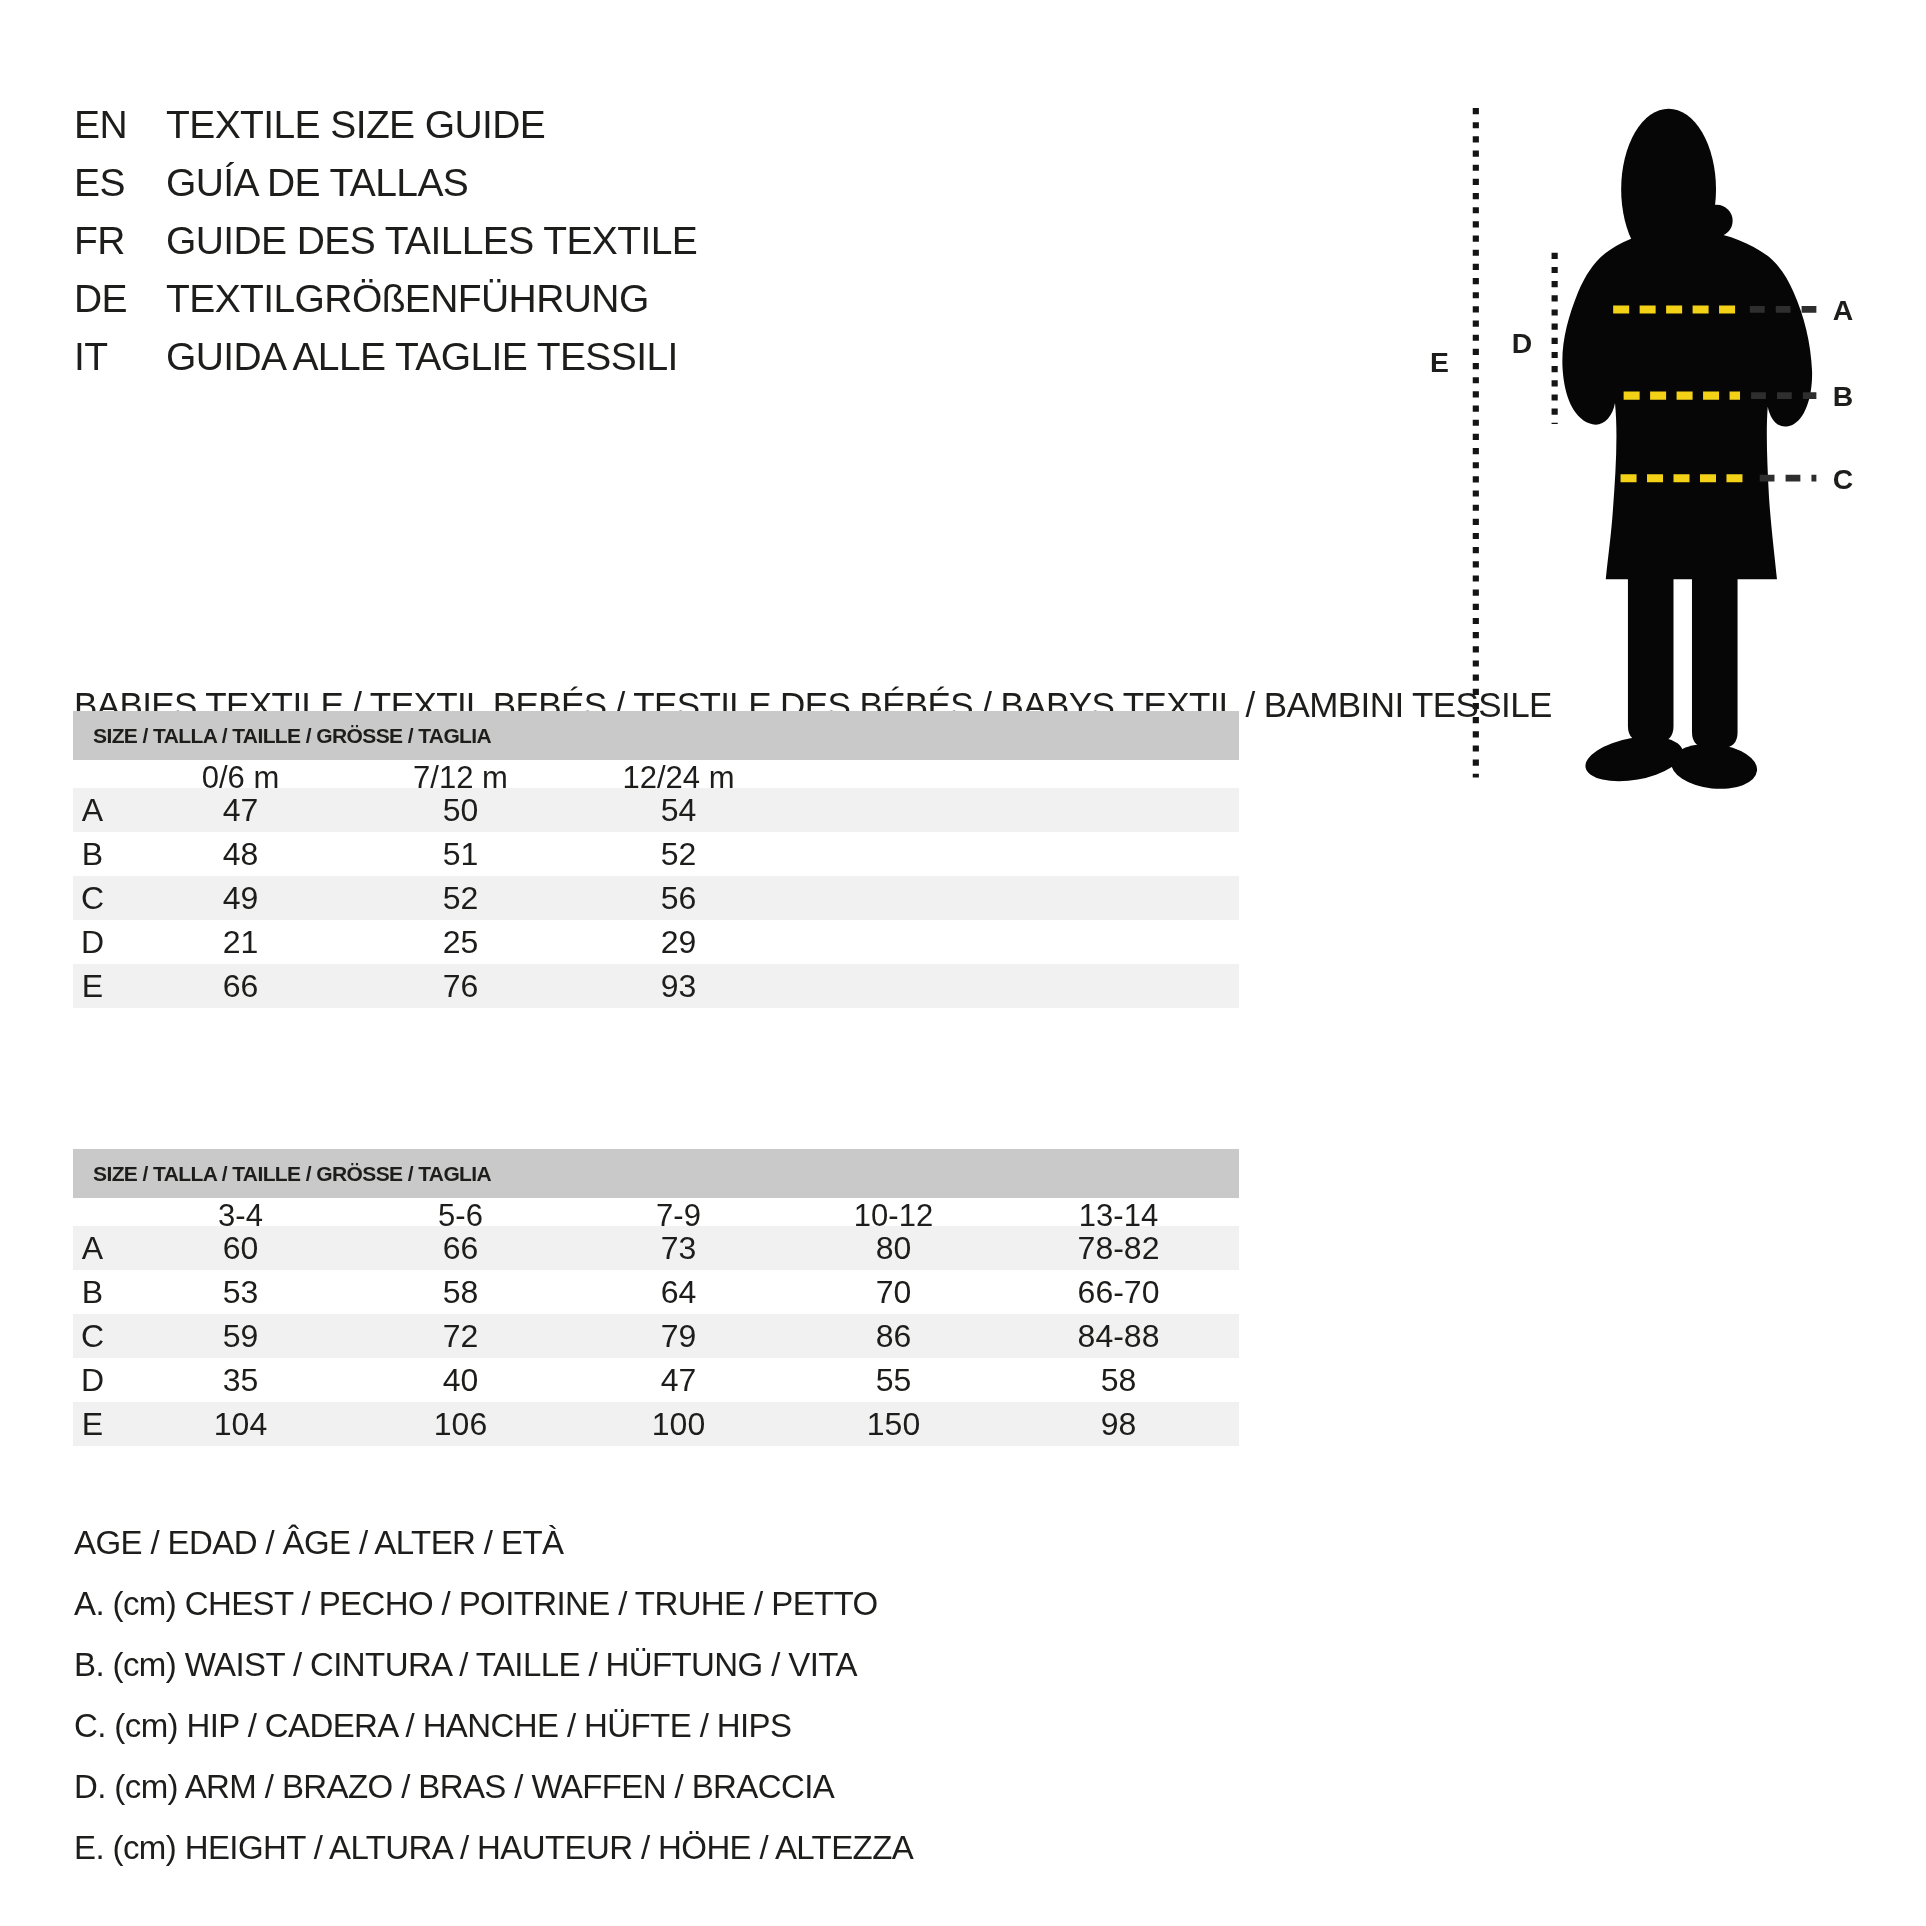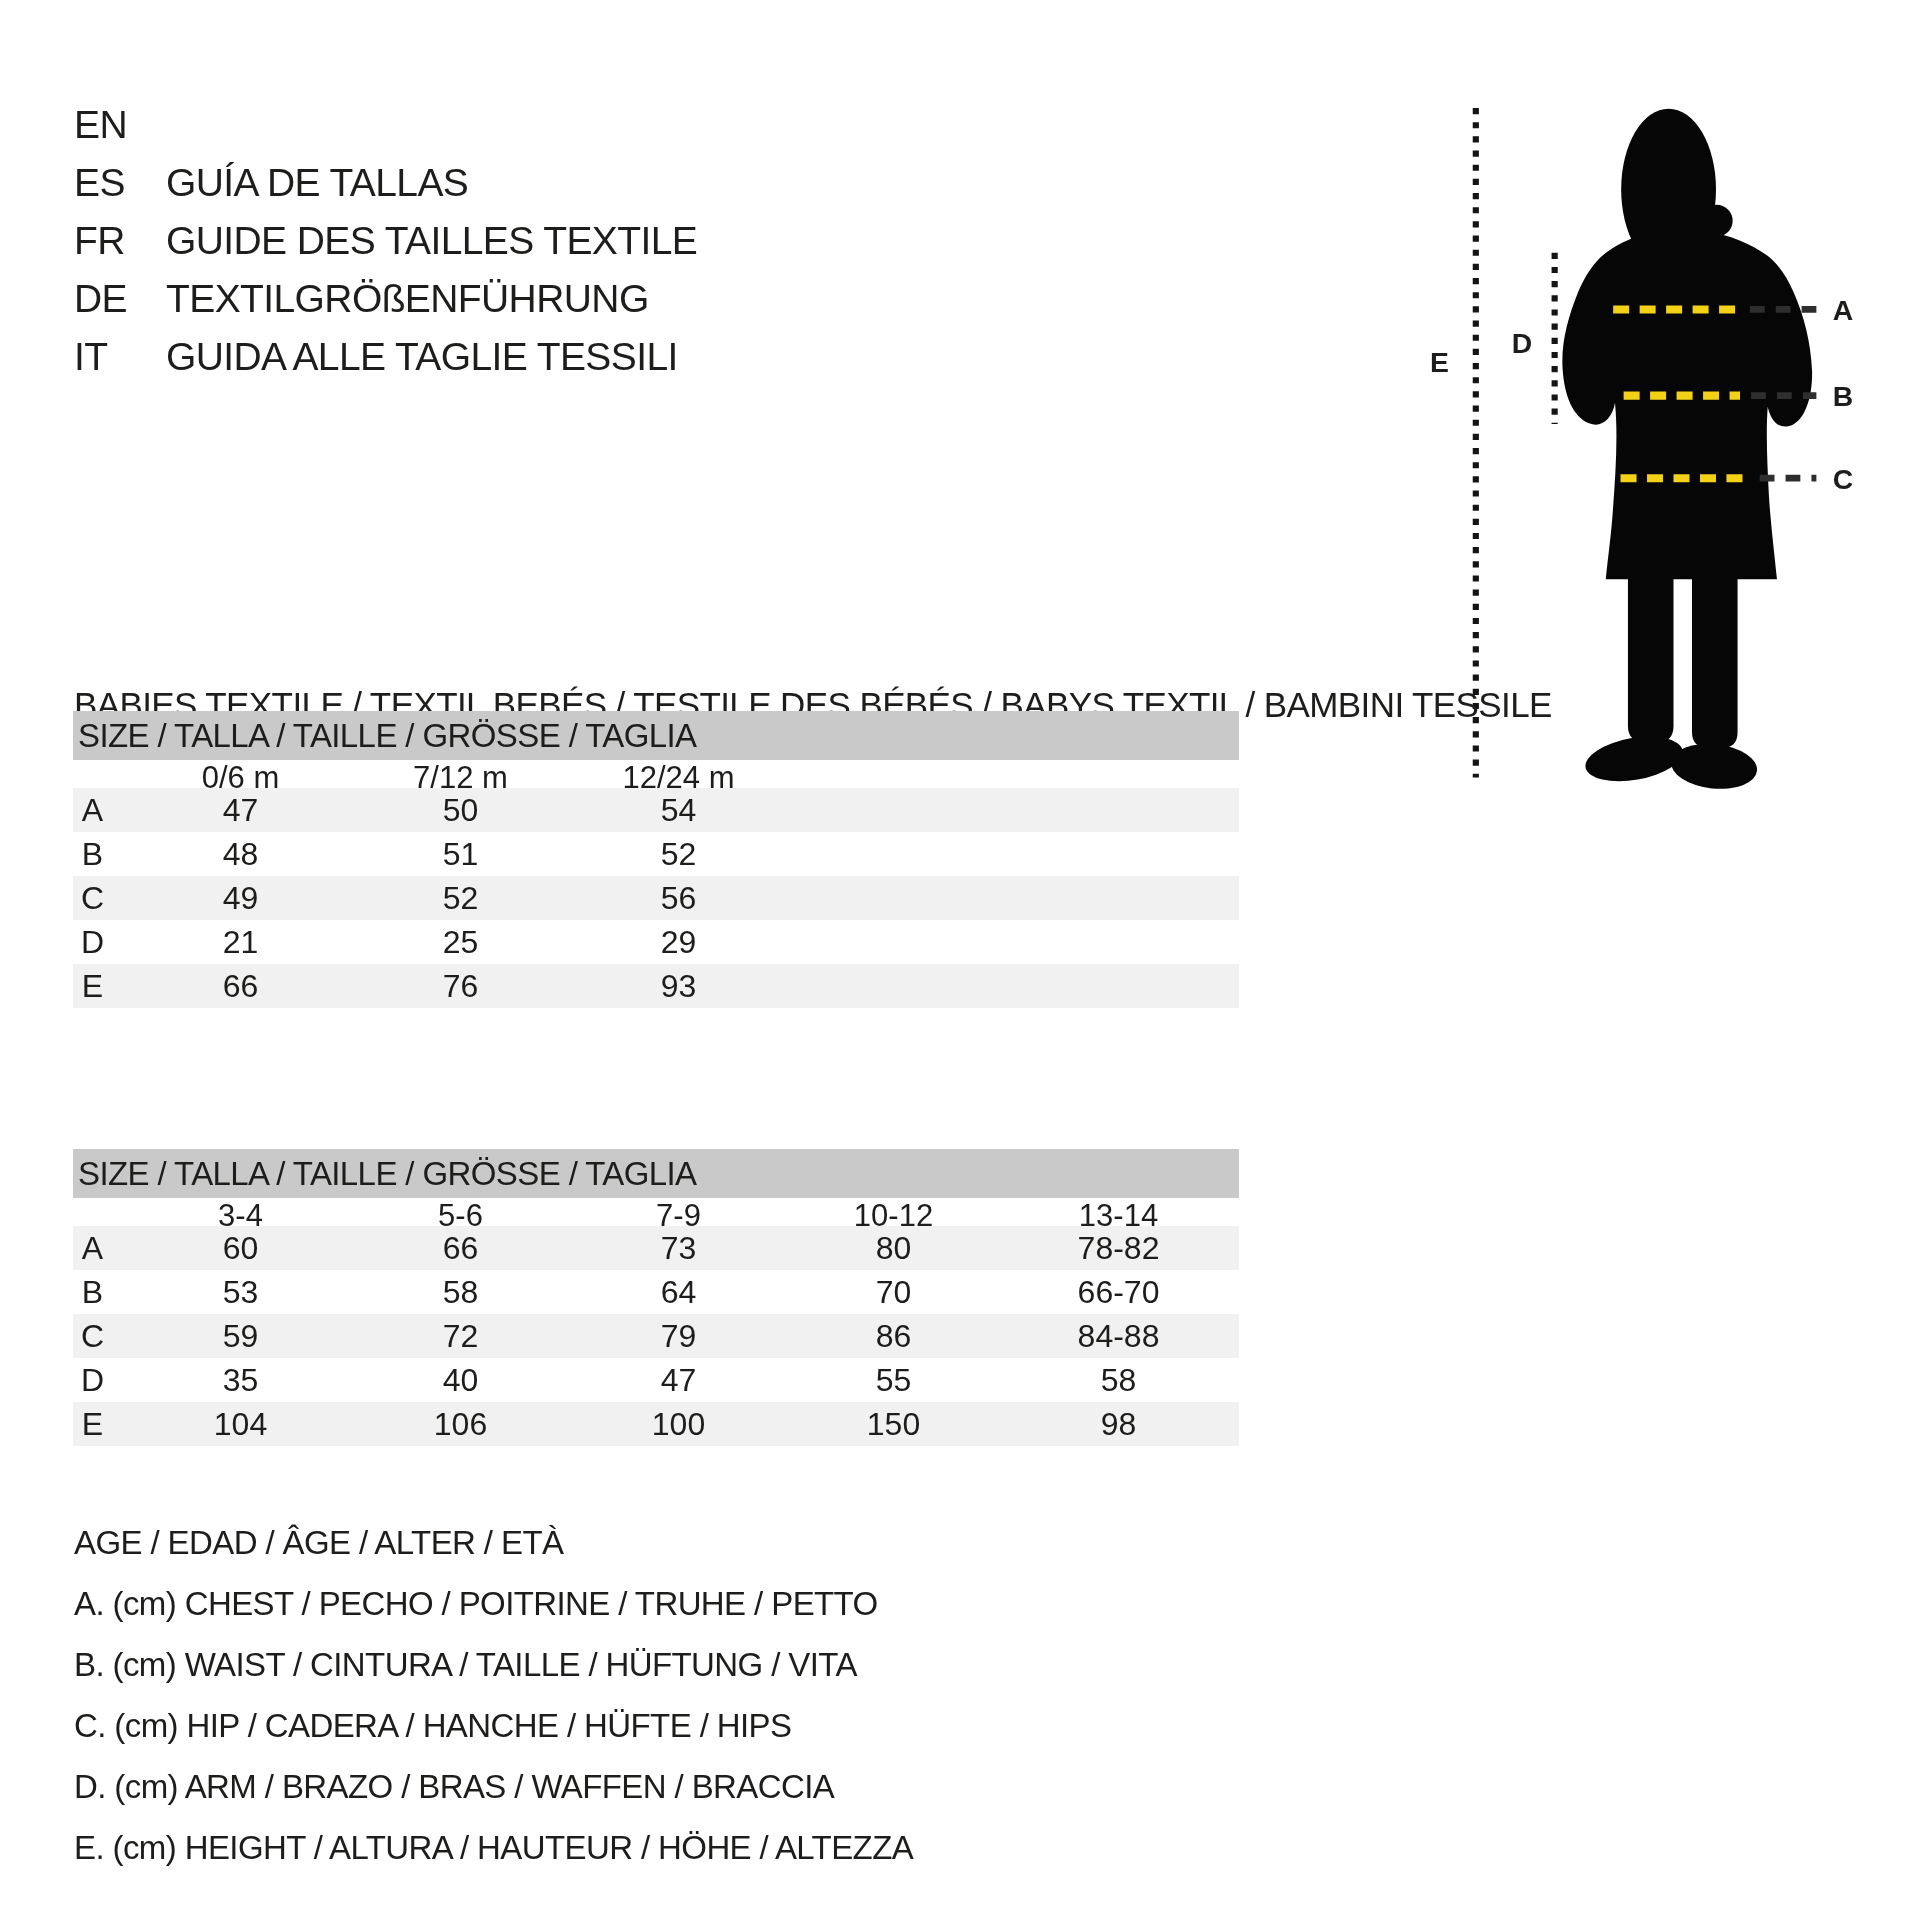--- a/index.html
+++ b/index.html
@@ -16,21 +16,21 @@
   
   .section-title{position:absolute;left:74px;height:38px;line-height:38px;
     font-size:35px;letter-spacing:-0.6px;white-space:nowrap;}
   .babies-title{top:643px;margin-top:43px;}
   .children-title{top:1081px;}
   
   .size-table{position:absolute;left:73px;width:1166px;}
   .babies-table{top:711px;}
   .children-table{top:1149px;}
   .size-bar{height:49px;background:#c9c9c9;display:flex;align-items:center;}
-  .size-bar span{font-size:33px;padding-left:5px;letter-spacing:-0.6px;white-space:nowrap;}
+  .size-bar span{font-size:21px;padding-left:20px;letter-spacing:-0.6px;white-space:nowrap;font-weight:bold;}
   .col-head{position:relative;height:28px;line-height:36px;font-size:31px;}
   .t-row{position:relative;height:44px;line-height:44px;font-size:32px;}
   .t-row.stripe{background:#f1f1f1;}
   .row-label{position:absolute;left:0;top:0;width:39px;text-align:center;}
   .cell{position:absolute;top:0;width:185px;text-align:center;white-space:nowrap;}
   .c0{left:75px;}  
   .c1{left:295px;}  
   .c2{left:513px;}  
   .c3{left:728px;} 
   .c4{left:953px;} 
@@ -44,20 +44,21 @@
     font-size:46px;fill:#1d1d1b;}
 </style>
 </head>
 <body>
 
 <div id="canvas">
 
   <div class="lang-block">
     <div class="lang-row">
       <span class="lang-code">EN</span>
+      <span class="lang-title">TEXTILE SIZE GUIDE</span>
     </div>
     <div class="lang-row">
       <span class="lang-code">ES</span>
       <span class="lang-title">GUÍA DE TALLAS</span>
     </div>
     <div class="lang-row">
       <span class="lang-code">FR</span>
       <span class="lang-title">GUIDE DES TAILLES TEXTILE</span>
     </div>
     <div class="lang-row">

